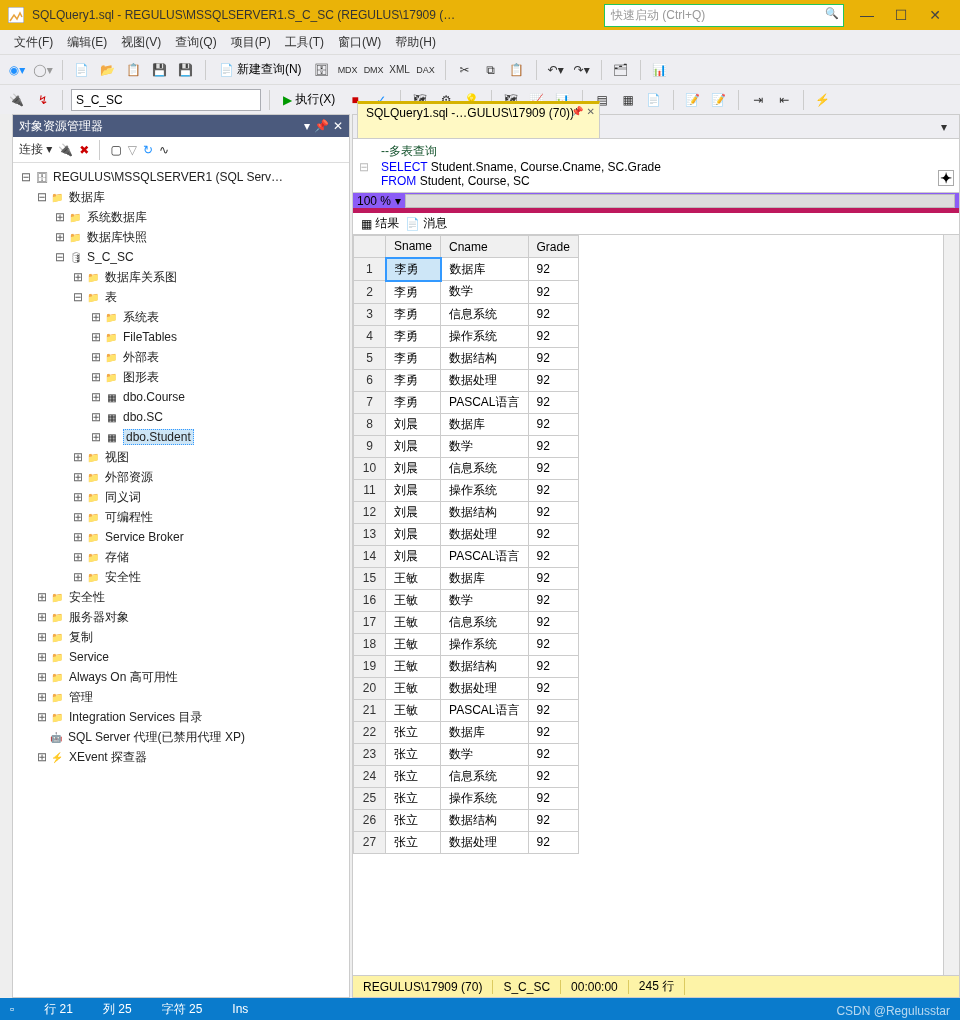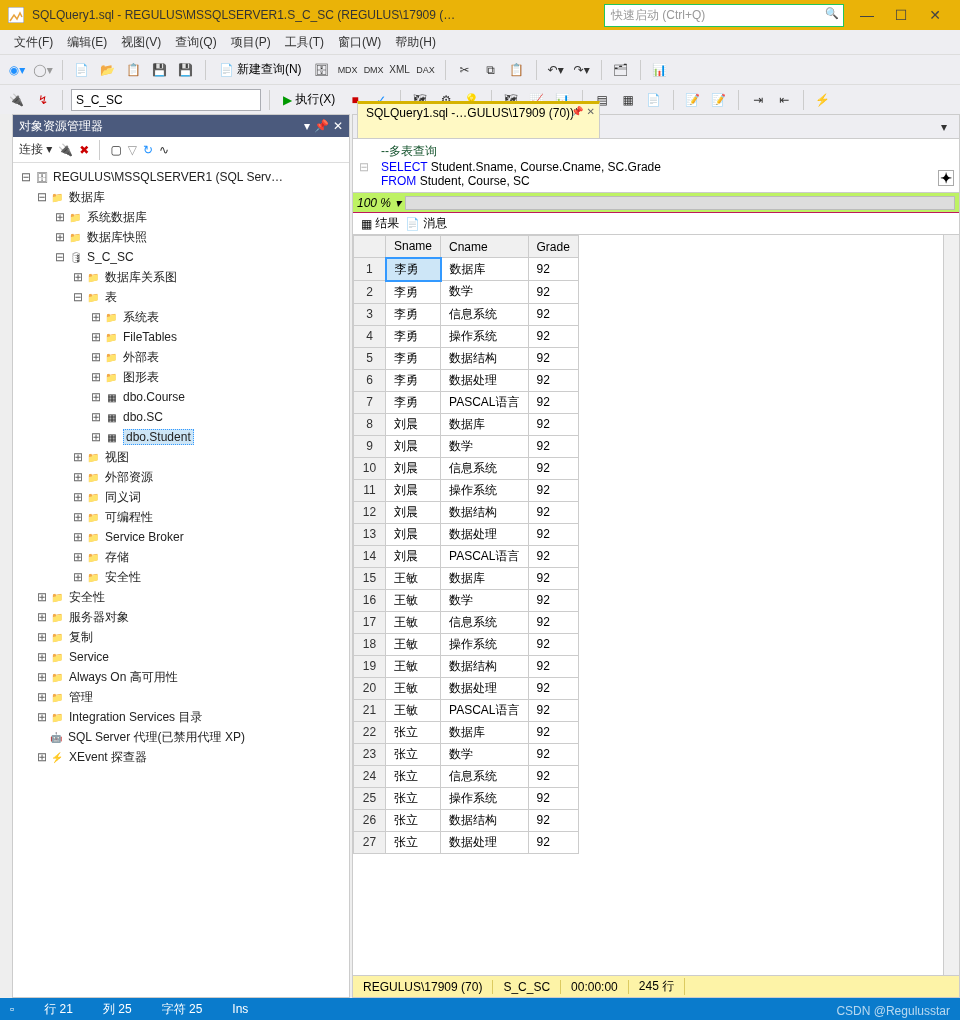--- a/index.html
+++ b/index.html
@@ -30,21 +30,21 @@
 .db { color: #555; }
 .node-label.sel { background:#cde6f7;border:1px dotted #3399ff;padding:0 2px;}
 .right-pane { flex: 1; display: flex; flex-direction: column; border: 1px solid #ccc; background:#fff;}
 .doc-tab-bar { height: 24px; background:#eeeef2; border-bottom:1px solid #ccc; display:flex; align-items:flex-end;padding:0 4px;}
 .doc-tab { background:#fff9c4; border:1px solid #ccc;border-bottom:none;padding:2px 20px 18px 8px;position:relative;border-top:3px solid #d6b300;}
 .doc-tab .pin{position:absolute;right:4px;top:2px;font-size:10px;color:#666;}
 .editor { background:#fff; padding:4px 6px; font-family: Consolas,"Courier New",monospace; font-size:13px; border-bottom:1px solid #ccc;}
 .editor .cm { color:#14532d; }
 .editor .kw { color:#0000ff; }
 .editor .margin{display:inline-block;width:22px;color:#bbb;}
-.zoom-bar{height:20px;display:flex;align-items:center;border-bottom:1px solid #be185d;padding:0 4px;gap:4px;background:#bef264;font-style:italic;}
+.zoom-bar{height:20px;display:flex;align-items:center;border-bottom:5px solid #be185d;padding:0 4px;gap:4px;background:#8b5cf6;}
 .result-tabs{height:22px;display:flex;align-items:center;gap:6px;padding:2px 8px;border-bottom:1px solid #ccc;background:#fff;}
 .result-tabs span{display:flex;align-items:center;gap:3px;}
 .grid-wrap{flex:1;overflow:hidden;position:relative;}
 .grid-wrap .vscroll{position:absolute;right:0;top:0;bottom:0;width:16px;background:#f0f0f0;border-left:1px solid #ccc;}
 .grid{border-collapse:collapse;font-family:"Microsoft YaHei";font-size:12px;}
 .grid th,.grid td{border:1px solid #ccc;padding:2px 8px;text-align:left;height:22px;}
 .grid th{background:#f0f0f0;font-weight:normal;}
 .grid .rownum{background:#f0f0f0;text-align:center;width:32px;color:#333;}
 .grid td.selcell{background:#cde6f7;border:2px solid #3399ff;}
 .status-bar{height:22px;background:#fdf3a7;display:flex;align-items:center;font-size:12px;border-top:1px solid #ccc;}

